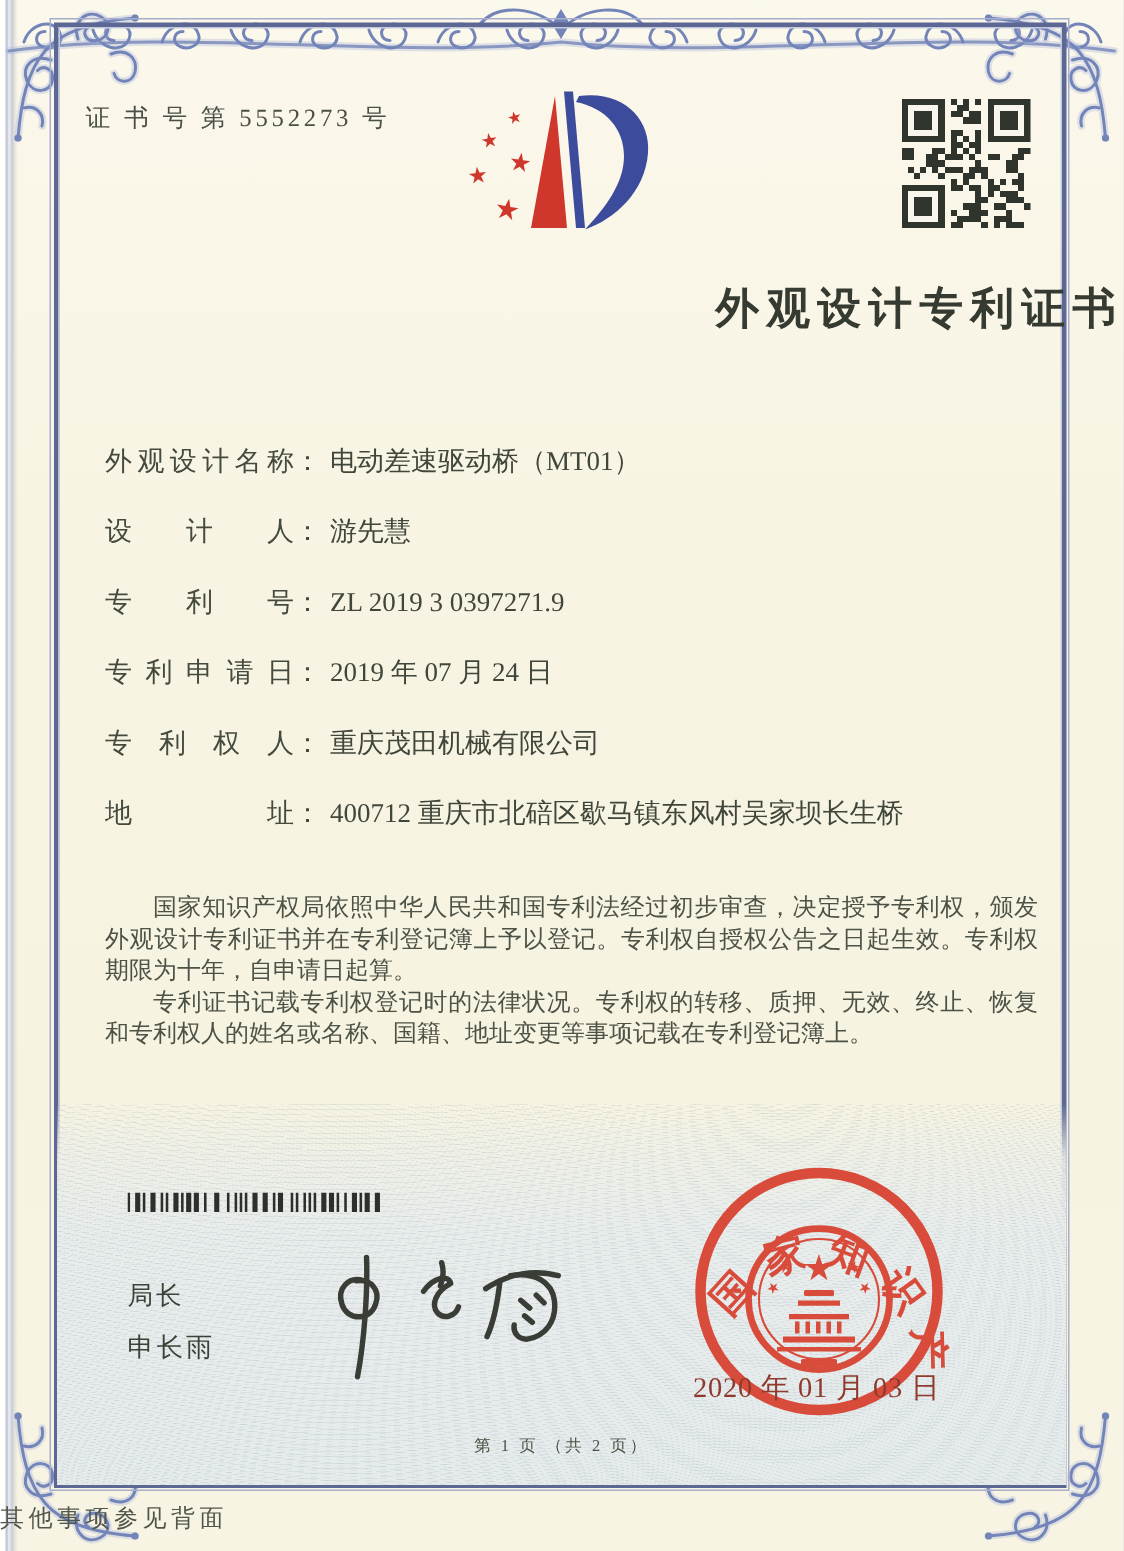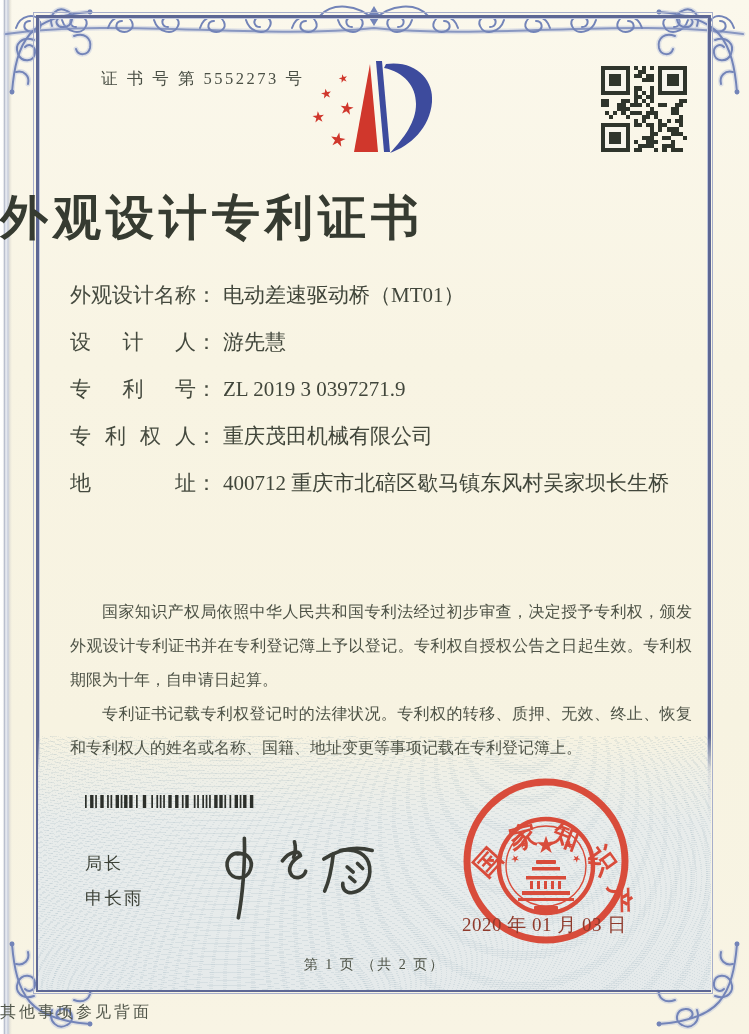--- a/index.html
+++ b/index.html
@@ -20,48 +20,48 @@
   .o-line{stroke:#7384b8;stroke-width:2;fill:none;stroke-linecap:round;}
   .o-glow{stroke:#a8b5da;stroke-width:5;fill:none;opacity:.35;stroke-linecap:round;}
   
   #band{position:absolute;left:38px;top:736px;width:673px;height:254px;
     background:
       repeating-radial-gradient(140% 100% at 28% 125%, rgba(124,154,170,.15) 0 1px, rgba(0,0,0,0) 1px 6px),
       repeating-radial-gradient(150% 110% at 72% -25%, rgba(124,154,170,.12) 0 1px, rgba(0,0,0,0) 1px 7px),
       linear-gradient(180deg, rgba(244,240,224,0) 0%, rgba(238,239,231,.9) 14%, #e8eceb 34%, #e5eaeb 100%);}
   
   .t{position:absolute;color:#474c41;}
-  #cert-no{left:57px;top:68px;font-size:16.5px;letter-spacing:2.5px;color:#4b5046;margin-left:44px;}
-  #title{left:0;right:0;top:186px;text-align:left;font-size:48px;font-weight:700;
+  #cert-no{left:57px;top:68px;font-size:16.5px;letter-spacing:2.5px;color:#4b5046;}
+  #title{left:0;right:0;top:186px;text-align:right;font-size:29px;font-weight:700;
          letter-spacing:5px;color:#363b31;}
-  #fields{position:absolute;left:70px;top:272px;width:625px;font-size:21px;color:#454a3f;}
+  #fields{position:absolute;left:70px;top:284px;width:625px;font-size:18px;color:#454a3f;}
   .frow{position:relative;height:47px;line-height:47px;white-space:nowrap;}
   .flabel{display:inline-block;width:126px;text-align:justify;text-align-last:justify;
           -moz-text-align-last:justify;vertical-align:top;}
   .fcolon{display:inline-block;vertical-align:top;}
   .fvalue{display:inline-block;margin-left:6px;vertical-align:top;color:#41463b;}
   .grant{position:absolute;left:318px;top:0;height:47px;line-height:47px;}
   .flabel2{display:inline-block;width:106px;text-align:justify;text-align-last:justify;vertical-align:top;}
-  #paras{position:absolute;left:70px;top:595px;width:622px;font-size:16px;line-height:34px;
+  #paras{position:absolute;left:70px;top:595px;width:622px;font-size:16px;line-height:21px;
          color:#4d5246;text-align:justify;}
   #paras p{margin:0;text-indent:2em;}
   
   #barcode{position:absolute;left:85px;top:795px;width:170px;height:13px;}
   #qr{position:absolute;left:601px;top:66px;width:86px;height:86px;}
   
   #sig-title{left:85px;top:852px;font-size:17px;letter-spacing:2px;color:#3d4238;}
   #sig-name{left:85px;top:886px;font-size:17.5px;letter-spacing:2px;color:#3d4238;text-align:right;}
   #sig-hand{position:absolute;left:198px;top:828px;width:205px;height:95px;}
   .ink{fill:none;stroke:#3a3d36;stroke-width:4.2;stroke-linecap:round;stroke-linejoin:round;}
   
   #seal{position:absolute;left:437px;top:752px;width:218px;height:218px;opacity:.93;}
   .sealred{fill:#d8402e;}
   #seal-date{left:462px;top:912px;width:180px;font-size:19px;color:#8f3a2c;letter-spacing:.5px;}
   
-  #page-no{left:0;right:0;top:956px;text-align:center;font-size:14px;letter-spacing:2px;color:#4c5145;}
+  #page-no{left:0;right:0;top:956px;text-align:center;font-size:11px;letter-spacing:2px;color:#4c5145;}
   #back-note{left:0;right:0;top:1002px;text-align:left;font-size:16px;letter-spacing:3px;color:#51564a;}
 </style>
 </head>
 <body>
 
 <div id="page">
 
   <div id="scan-edge"></div>
 
   <svg class="orn" style="left:0;top:0;" width="749" height="46" viewBox="0 0 749 46">
@@ -281,20 +281,23 @@
     <div class="frow">
       <span class="flabel">外观设计名称</span><span class="fcolon">：</span><span class="fvalue">电动差速驱动桥（MT01）</span>
     </div>
     <div class="frow">
       <span class="flabel">设计人</span><span class="fcolon">：</span><span class="fvalue">游先慧</span>
     </div>
     <div class="frow">
       <span class="flabel">专利号</span><span class="fcolon">：</span><span class="fvalue">ZL 2019 3 0397271.9</span>
     </div>
     <div class="frow">
+      <span class="flabel">专利申请日</span><span class="fcolon">：</span><span class="fvalue">2019 年 07 月 24 日</span>
+    </div>
+    <div class="frow">
       <span class="flabel">专利权人</span><span class="fcolon">：</span><span class="fvalue">重庆茂田机械有限公司</span>
     </div>
     <div class="frow">
       <span class="flabel">地址</span><span class="fcolon">：</span><span class="fvalue">400712 重庆市北碚区歇马镇东风村吴家坝长生桥</span>
     </div>
   </div>
 
   <div id="paras">
     <p>国家知识产权局依照中华人民共和国专利法经过初步审查，决定授予专利权，颁发外观设计专利证书并在专利登记簿上予以登记。专利权自授权公告之日起生效。专利权期限为十年，自申请日起算。</p>
     <p>专利证书记载专利权登记时的法律状况。专利权的转移、质押、无效、终止、恢复和专利权人的姓名或名称、国籍、地址变更等事项记载在专利登记簿上。</p>

